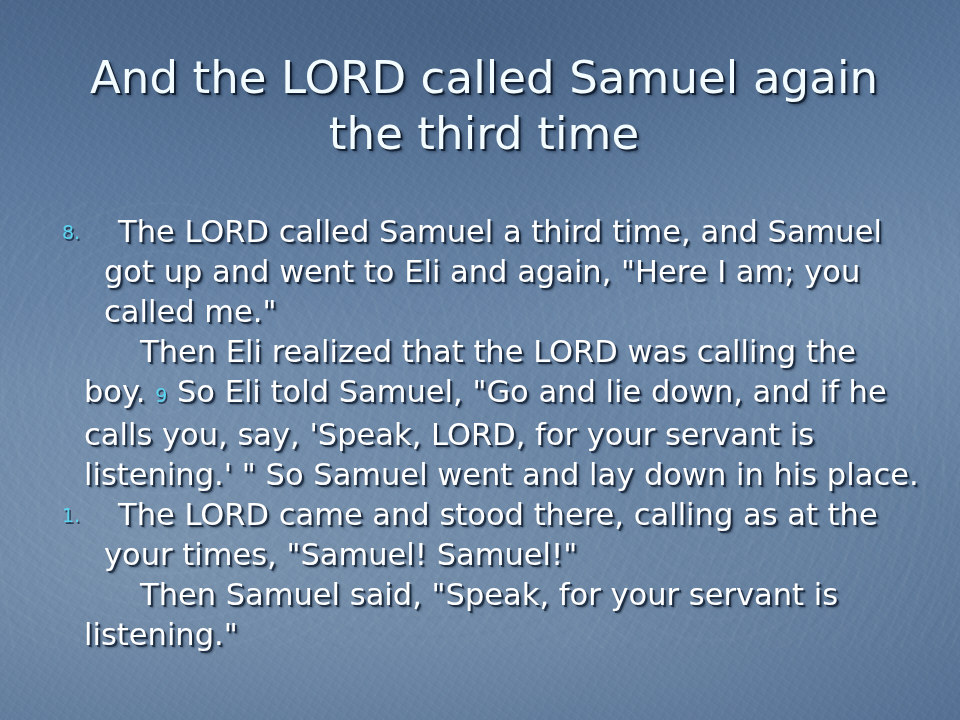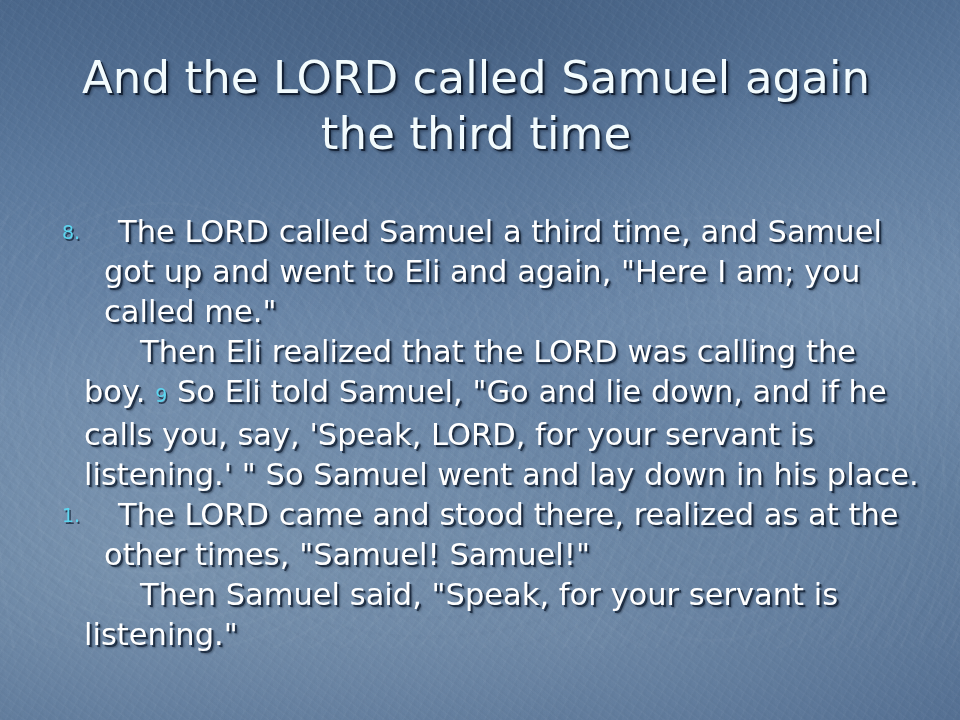--- a/index.html
+++ b/index.html
@@ -50,21 +50,21 @@
     opacity: 0.42;
     background-image:
       repeating-radial-gradient(circle at 20% 40%, rgba(255,255,255,0.055) 0px, rgba(255,255,255,0.055) 2px, rgba(255,255,255,0) 3px, rgba(255,255,255,0) 16px),
       repeating-radial-gradient(circle at 72% 65%, rgba(255,255,255,0.045) 0px, rgba(255,255,255,0.045) 2px, rgba(255,255,255,0) 4px, rgba(255,255,255,0) 21px),
       repeating-radial-gradient(circle at 45% 12%, rgba(30,50,78,0.040) 0px, rgba(30,50,78,0.040) 2px, rgba(30,50,78,0) 4px, rgba(30,50,78,0) 19px);
   }
 
   
   #title-block {
     position: absolute;
-    left: 32px;
+    left: 40px;
     top: 50px;
     width: 888px;
     text-align: center;
     z-index: 5;
   }
   #title-text {
     display: block;
     font-family: "DejaVu Sans", sans-serif;
     font-size: 45px;
     line-height: 1.24;
@@ -147,20 +147,20 @@
 
     <div class="bullet-row">
       <div class="bullet-num">8.</div>
       <div class="bullet-body"><span class="lead-space"></span><span>The LORD called Samuel a third time, and Samuel got up and went to Eli and again, "Here I am; you called me."</span></div>
     </div>
 
     <div class="para"><span>Then Eli realized that the LORD was calling the boy. </span><span class="verse-num">9</span><span> So Eli told Samuel, "Go and lie down, and if he calls you, say, 'Speak, LORD, for your servant is listening.' " So Samuel went and lay down in his place.</span></div>
 
     <div class="bullet-row">
       <div class="bullet-num">1.</div>
-      <div class="bullet-body"><span class="lead-space"></span><span>The LORD came and stood there, realized as at the other times, "Samuel! Samuel!"</span></div>
+      <div class="bullet-body"><span class="lead-space"></span><span>The LORD came and stood there, calling as at the your times, "Samuel! Samuel!"</span></div>
     </div>
 
     <div class="para"><span>Then Samuel said, "Speak, for your servant is listening."</span></div>
 
   </div>
 
 </div>
 
 </body></html>

